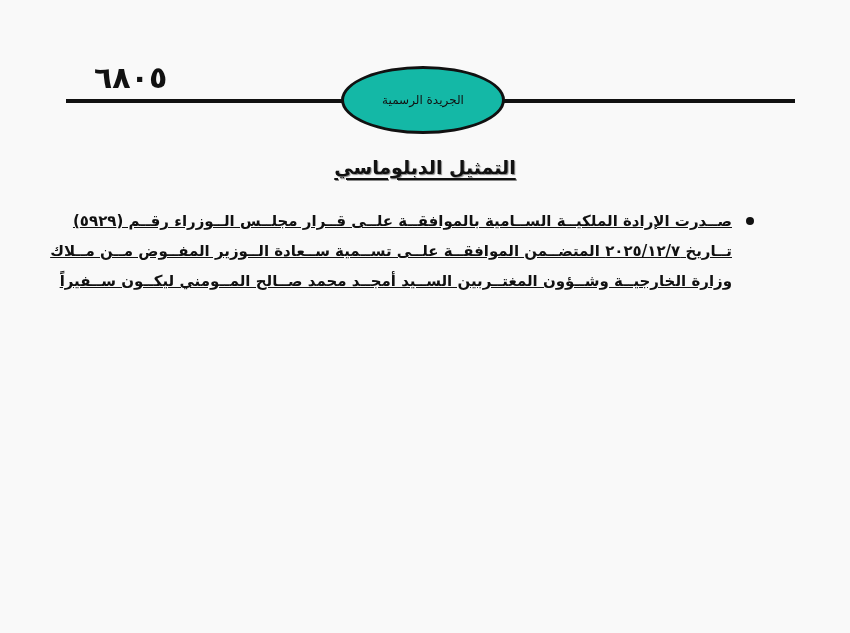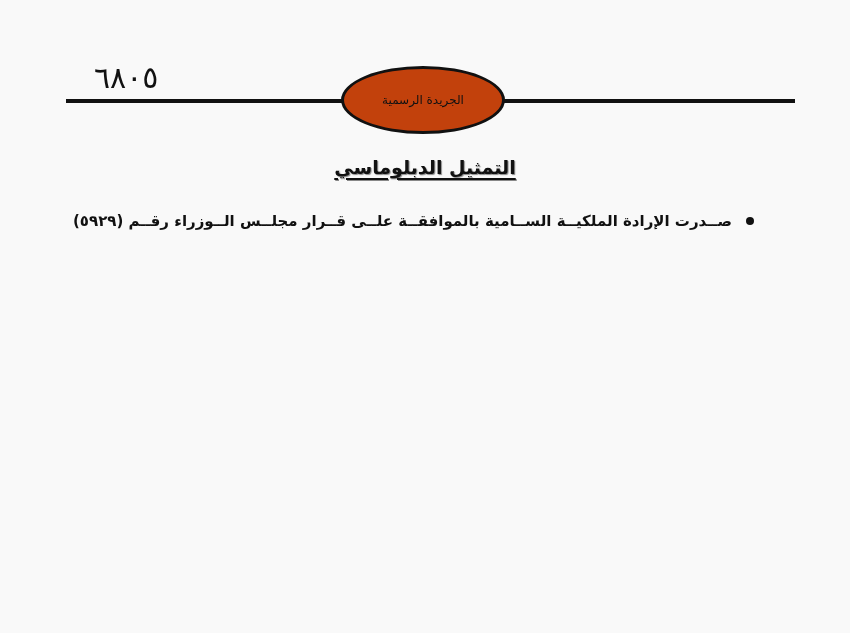--- a/index.html
+++ b/index.html
@@ -13,21 +13,21 @@
       position: relative;
       overflow: hidden;
       font-family: "DejaVu Sans", sans-serif;
       color: #111;
     }
     .page-number {
       position: absolute;
       left: 94px;
       top: 60px;
       font-size: 30px;
-      font-weight: normal;
+      font-weight: bold;
       line-height: 36px;
       letter-spacing: 1px;
       direction: rtl;
     }
     .header-line {
       position: absolute;
       top: 99px;
       height: 4px;
       background: #111;
     }
@@ -38,21 +38,21 @@
       left: 341px;
       top: 66px;
       width: 164px;
       height: 68px;
       border: 3px solid #111;
       border-radius: 50%;
       box-sizing: border-box;
       display: flex;
       align-items: center;
       justify-content: center;
-      background: #c2410c;
+      background: #14b8a6;
     }
     .header-oval span {
       font-size: 12px;
       direction: rtl;
     }
     .section-title {
       position: absolute;
       left: 0;
       width: 850px;
       top: 156px;
@@ -93,20 +93,21 @@
       width: 640px;
     }
     .line {
       display: block;
       font-size: 15px;
       font-weight: bold;
       line-height: 30px;
       white-space: nowrap;
       text-align: justify;
       text-align-last: justify;
+      text-decoration: underline;
     }
     .line.last {
       text-align-last: right;
     }
   </style>
 </head>
 <body>
 
 <div class="page-number">٦٨٠٥</div>
 
@@ -118,15 +119,17 @@
 
 <div class="section-title">
   <span>التمثيل الدبلوماسي</span>
 </div>
 
 <div class="body-block">
   <div class="bullet-row">
     <span class="bullet"></span>
     <div class="lines">
       <span class="line">صــدرت الإرادة الملكيــة الســامية بالموافقــة علــى قــرار مجلــس الــوزراء رقــم (٥٩٢٩)</span>
+      <span class="line">تــاريخ ٢٠٢٥/١٢/٧ المتضــمن الموافقــة علــى تســمية ســعادة الــوزير المفــوض مــن مــلاك</span>
+      <span class="line">وزارة الخارجيــة وشــؤون المغتــربين الســيد أمجــد محمد صــالح المــومني ليكــون ســفيراً</span>
     </div>
   </div>
 </div>
 
 </body></html>

